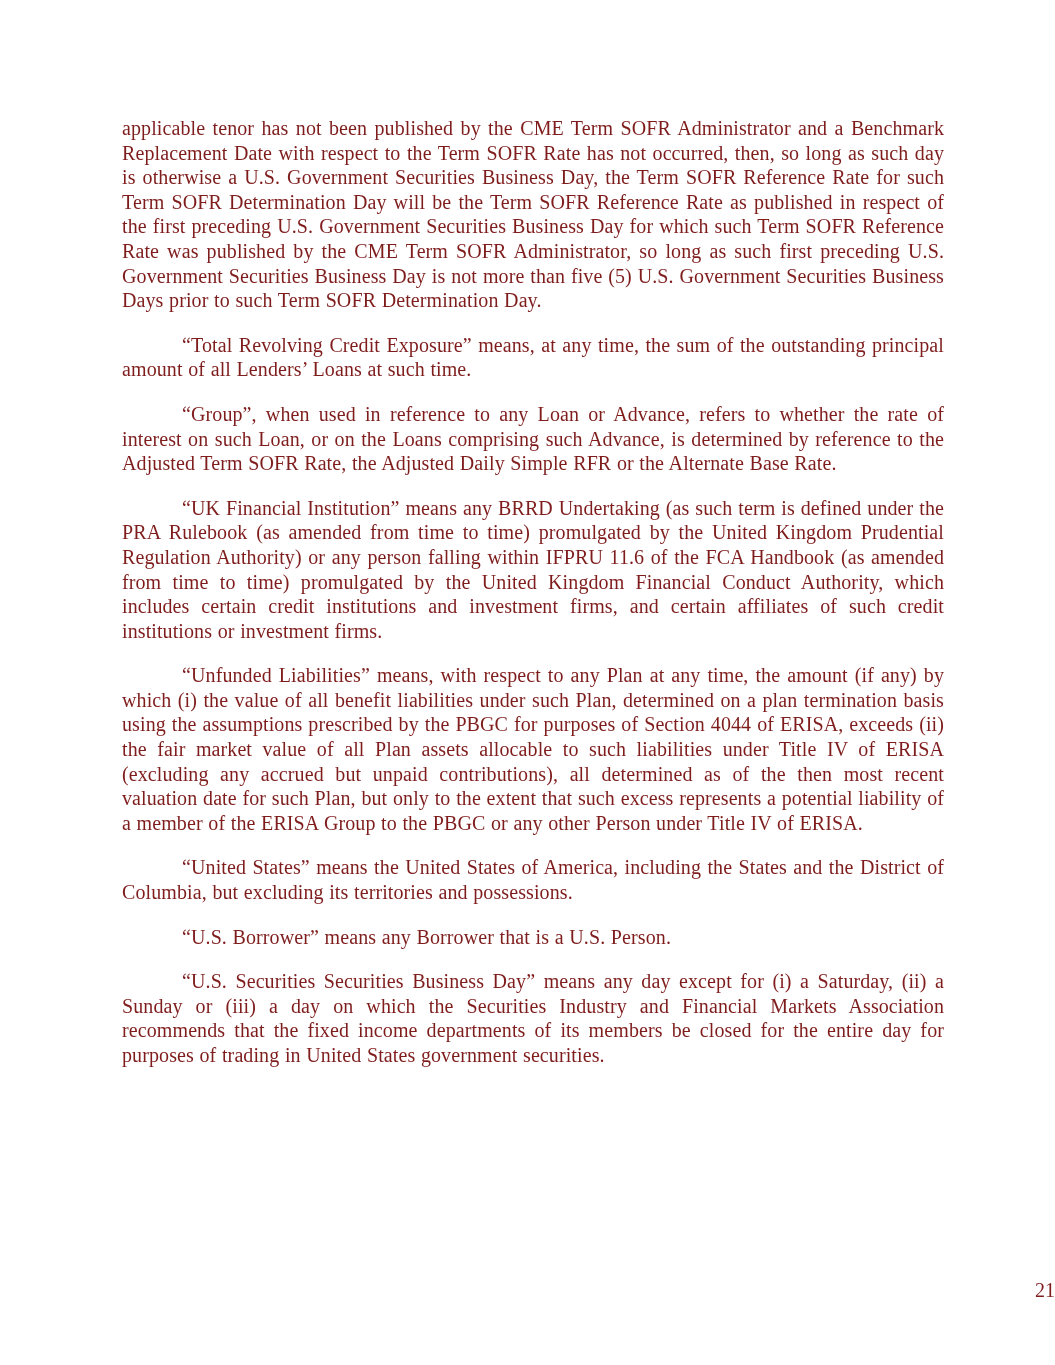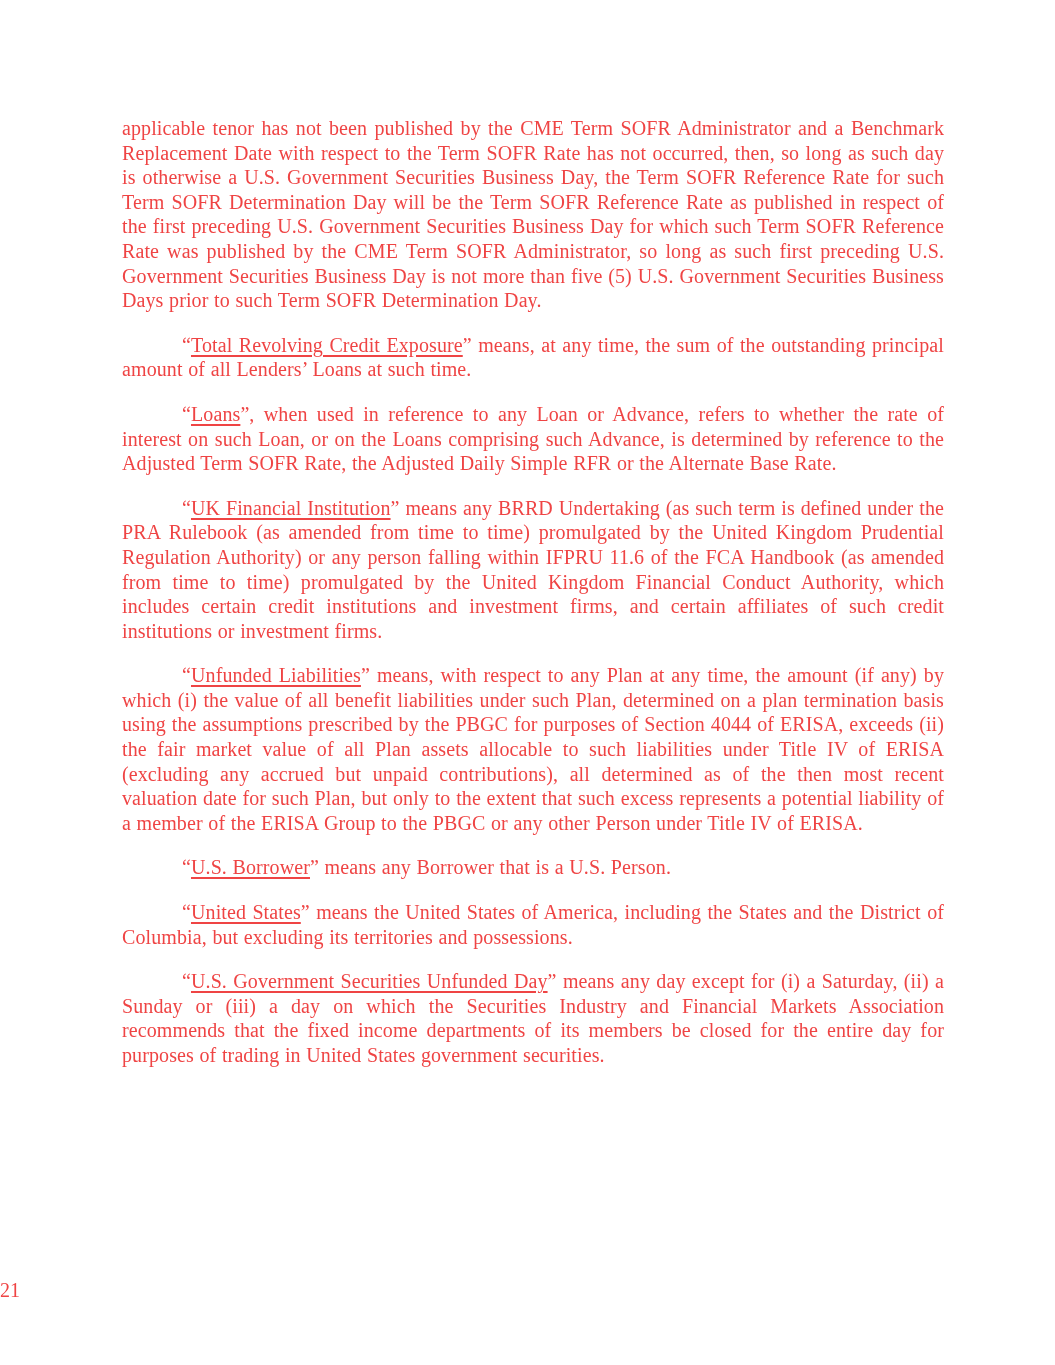--- a/index.html
+++ b/index.html
@@ -7,64 +7,63 @@
     padding: 0;
     background: #e8e8e8;
   }
   .page {
     position: relative;
     width: 1055px;
     height: 1365px;
     margin: 0 auto;
     background: #ffffff;
     font-family: "Liberation Serif", "DejaVu Serif", serif;
-    color: #ef4444;
+    color: #7f1d1d;
     overflow: hidden;
   }
   .doc-body {
     position: absolute;
     left: 122px;
     top: 116px;
     width: 822px;
   }
   .para {
     margin: 0 0 20px 0;
     font-size: 20px;
     line-height: 24.6px;
     text-align: justify;
     letter-spacing: 0.1px;
     word-spacing: 0.5px;
   }
   .para.indent {
     text-indent: 60px;
   }
   .term {
-    text-decoration: underline;
     text-underline-offset: 3px;
     margin-top: 17px;
   }
   .page-number {
     position: absolute;
     top: 1278px;
     left: 0;
     width: 100%;
-    text-align: left;
+    text-align: right;
     font-size: 20px;
     line-height: 24.6px;
     font-family: Liberation Serif, serif;
   }
 </style>
 </head>
 <body>
 
 <div class="page">
   <div class="doc-body">
       <p class="para">applicable tenor has not been published by the CME Term SOFR Administrator and a Benchmark Replacement Date with respect to the Term SOFR Rate has not occurred, then, so long as such day is otherwise a U.S. Government Securities Business Day, the Term SOFR Reference Rate for such Term SOFR Determination Day will be the Term SOFR Reference Rate as published in respect of the first preceding U.S. Government Securities Business Day for which such Term SOFR Reference Rate was published by the CME Term SOFR Administrator, so long as such first preceding U.S. Government Securities Business Day is not more than five (5) U.S. Government Securities Business Days prior to such Term SOFR Determination Day.</p>
       <p class="para indent">“<span class="term">Total Revolving Credit Exposure</span>” means, at any time, the sum of the outstanding principal amount of all Lenders’ Loans at such time.</p>
-      <p class="para indent">“<span class="term">Loans</span>”, when used in reference to any Loan or Advance, refers to whether the rate of interest on such Loan, or on the Loans comprising such Advance, is determined by reference to the Adjusted Term SOFR Rate, the Adjusted Daily Simple RFR or the Alternate Base Rate.</p>
+      <p class="para indent">“<span class="term">Group</span>”, when used in reference to any Loan or Advance, refers to whether the rate of interest on such Loan, or on the Loans comprising such Advance, is determined by reference to the Adjusted Term SOFR Rate, the Adjusted Daily Simple RFR or the Alternate Base Rate.</p>
       <p class="para indent">“<span class="term">UK Financial Institution</span>” means any BRRD Undertaking (as such term is defined under the PRA Rulebook (as amended from time to time) promulgated by the United Kingdom Prudential Regulation Authority) or any person falling within IFPRU 11.6 of the FCA Handbook (as amended from time to time) promulgated by the United Kingdom Financial Conduct Authority, which includes certain credit institutions and investment firms, and certain affiliates of such credit institutions or investment firms.</p>
       <p class="para indent">“<span class="term">Unfunded Liabilities</span>” means, with respect to any Plan at any time, the amount (if any) by which (i) the value of all benefit liabilities under such Plan, determined on a plan termination basis using the assumptions prescribed by the PBGC for purposes of Section 4044 of ERISA, exceeds (ii) the fair market value of all Plan assets allocable to such liabilities under Title IV of ERISA (excluding any accrued but unpaid contributions), all determined as of the then most recent valuation date for such Plan, but only to the extent that such excess represents a potential liability of a member of the ERISA Group to the PBGC or any other Person under Title IV of ERISA.</p>
+      <p class="para indent">“<span class="term">United States</span>” means the United States of America, including the States and the District of Columbia, but excluding its territories and possessions.</p>
       <p class="para indent">“<span class="term">U.S. Borrower</span>” means any Borrower that is a U.S. Person.</p>
-      <p class="para indent">“<span class="term">United States</span>” means the United States of America, including the States and the District of Columbia, but excluding its territories and possessions.</p>
-      <p class="para indent">“<span class="term">U.S. Government Securities Unfunded Day</span>” means any day except for (i) a Saturday, (ii) a Sunday or (iii) a day on which the Securities Industry and Financial Markets Association recommends that the fixed income departments of its members be closed for the entire day for purposes of trading in United States government securities.</p>
+      <p class="para indent">“<span class="term">U.S. Securities Securities Business Day</span>” means any day except for (i) a Saturday, (ii) a Sunday or (iii) a day on which the Securities Industry and Financial Markets Association recommends that the fixed income departments of its members be closed for the entire day for purposes of trading in United States government securities.</p>
     </div>
   <div class="page-number">21</div>
 </div>
 
 </body></html>

